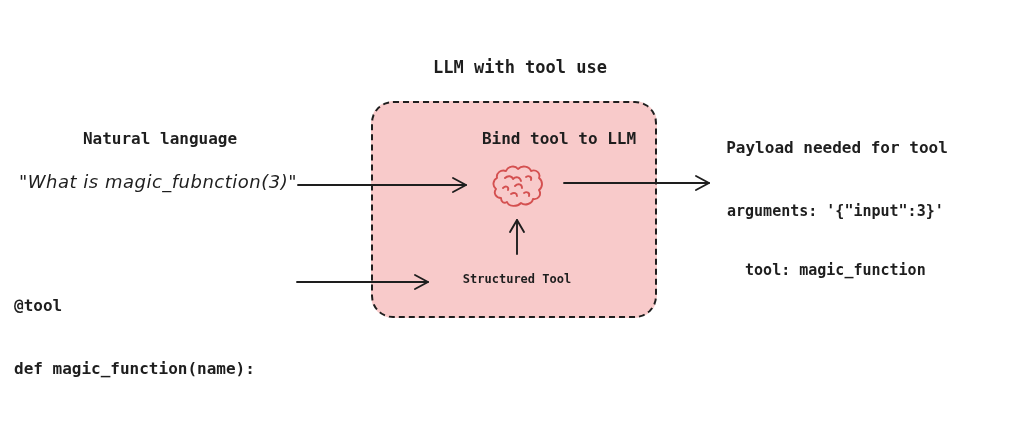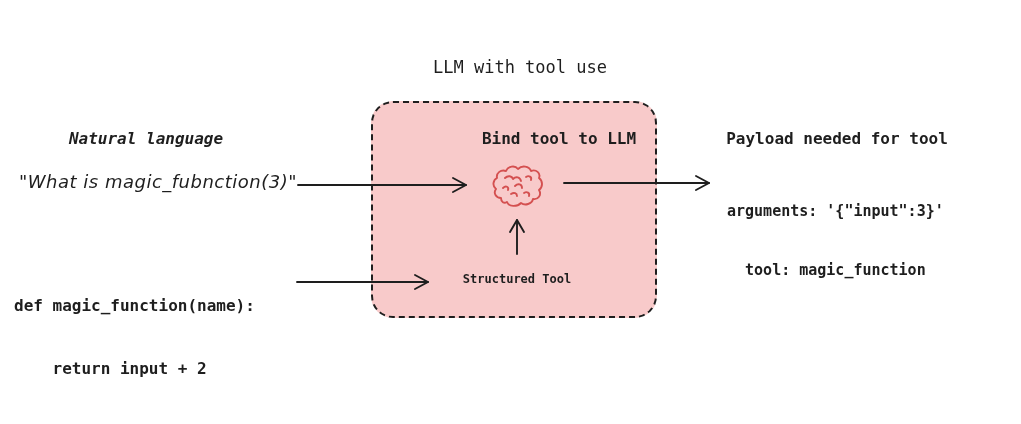--- a/index.html
+++ b/index.html
@@ -16,31 +16,31 @@
     font-family: "DejaVu Sans Mono", "Liberation Mono", monospace;
     color: #1e1e1e;
   }
   .abs { position: absolute; }
   .centered { transform: translateX(-50%); }
 
   .diagram-title {
     top: 57px;
     left: 520px;
     font-size: 17px;
-    font-weight: 400;
+    font-weight: 700;
     white-space: nowrap;
   }
   .section-heading {
     font-size: 16px;
     font-weight: 600;
     white-space: nowrap;
   }
-  .nl-heading   { top: 129px; left: 146px; font-style: italic; }
+  .nl-heading   { top: 129px; left: 160px; }
   .box-heading  { top: 129px; left: 517px; margin-left: 42px; }
-  .pl-heading   { top: 129px; left: 837px; }
+  .pl-heading   { top: 138px; left: 837px; }
 
   .handwritten {
     top: 171px;
     left: 158px;
     font-family: "DejaVu Sans", "Liberation Sans", sans-serif;
     font-style: italic;
     font-size: 18px;
     letter-spacing: 0.5px;
     white-space: nowrap;
   }
@@ -102,20 +102,21 @@
 
 <div class="canvas">
 
   <div class="abs centered diagram-title">LLM with tool use</div>
 
   <div class="abs centered section-heading nl-heading">Natural language</div>
 
   <div class="abs centered handwritten">"What is magic_fubnction(3)"</div>
 
   <div class="abs code-block">
+    <div>@tool</div>
     <div>def magic_function(name):</div>
     <div>    return input + 2</div>
   </div>
 
   <div class="abs bind-box"></div>
 
   <div class="abs centered section-heading box-heading">Bind tool to LLM</div>
 
   <svg class="abs brain-svg" viewBox="0 0 54 46">
     <g fill="none" stroke="#d45050" stroke-width="1.9" stroke-linecap="round" stroke-linejoin="round">

